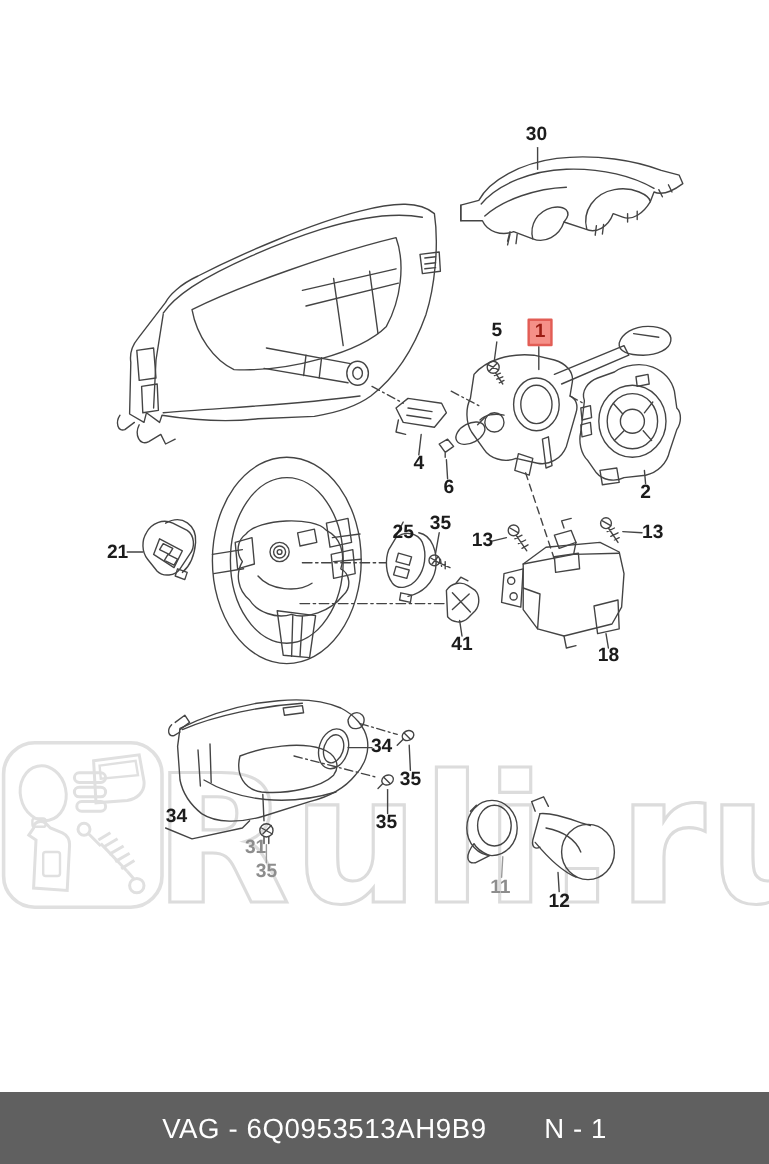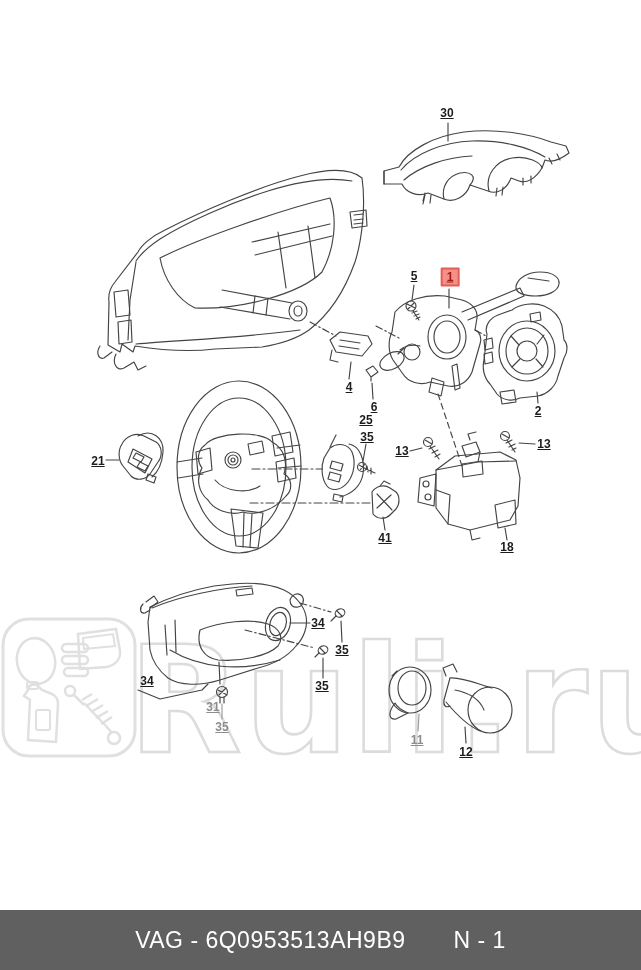--- a/index.html
+++ b/index.html
@@ -1,21 +1,21 @@
 <!DOCTYPE html>
 <html><head>
 <meta charset="utf-8">
 <style>
   html,body{margin:0;padding:0;background:#ffffff;}
   #stage{position:relative;width:641px;height:970px;background:#ffffff;overflow:hidden;
          font-family:"Liberation Sans","DejaVu Sans",sans-serif;}
   #artwork{position:absolute;left:0;top:0;}
   
-  .lbl{position:absolute;transform:translate(-50%,-50%);font-size:12px;font-weight:bold;
-       color:#1c1c1c;line-height:1;white-space:nowrap;text-decoration:underline;}
+  .lbl{position:absolute;transform:translate(-50%,-50%);font-size:16px;font-weight:bold;
+       color:#1c1c1c;line-height:1;white-space:nowrap;}
   .lbl.gray{color:#8d8d8d;}
   .lbl.highlight{color:#9b1d14;background:#f59088;border:2px solid #e25d55;
        padding:1px 4px 2px 4px;border-radius:1px;}
   
   #footer{position:absolute;left:0;top:910px;width:641px;height:60px;background:#606060;
           display:flex;align-items:center;justify-content:center;gap:48px;}
   #footer span{color:#ffffff;font-size:23px;letter-spacing:0.5px;}
   
   .wm-text{font-family:"DejaVu Sans","Liberation Sans",sans-serif;font-weight:bold;}
 </style>
@@ -265,21 +265,21 @@
     </g>
   </svg>
 
   <div id="labels">
       <div class="lbl" style="left: 447px; top: 113px;">30</div>
       <div class="lbl" style="left: 414px; top: 276px;">5</div>
       <div class="lbl highlight" style="left: 450px; top: 277px;">1</div>
       <div class="lbl" style="left: 538px; top: 411px;">2</div>
       <div class="lbl" style="left: 349px; top: 387px;">4</div>
       <div class="lbl" style="left: 374px; top: 407px;">6</div>
-      <div class="lbl" style="left: 336px; top: 420px; margin-left: 30px;">25</div>
+      <div class="lbl" style="left: 336px; top: 444px;">25</div>
       <div class="lbl" style="left: 367px; top: 437px;">35</div>
       <div class="lbl" style="left: 402px; top: 451px;">13</div>
       <div class="lbl" style="left: 544px; top: 444px;">13</div>
       <div class="lbl" style="left: 98px; top: 461px;">21</div>
       <div class="lbl" style="left: 385px; top: 538px;">41</div>
       <div class="lbl" style="left: 507px; top: 547px;">18</div>
       <div class="lbl" style="left: 318px; top: 623px;">34</div>
       <div class="lbl" style="left: 342px; top: 650px;">35</div>
       <div class="lbl" style="left: 147px; top: 681px;">34</div>
       <div class="lbl gray" style="left: 169px; top: 707px; margin-left: 44px;">31</div>

